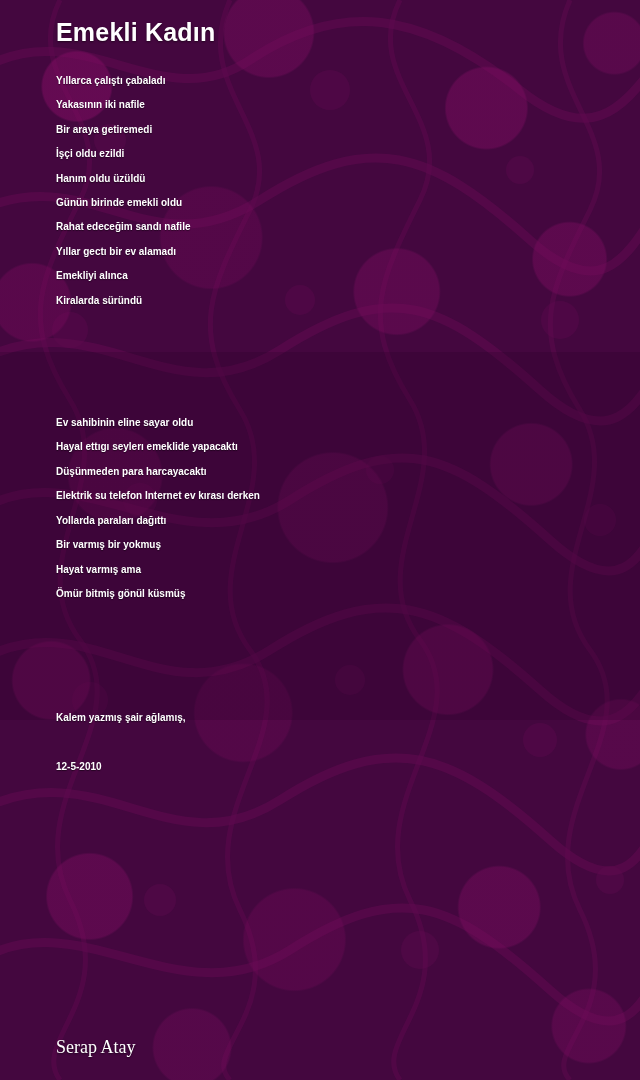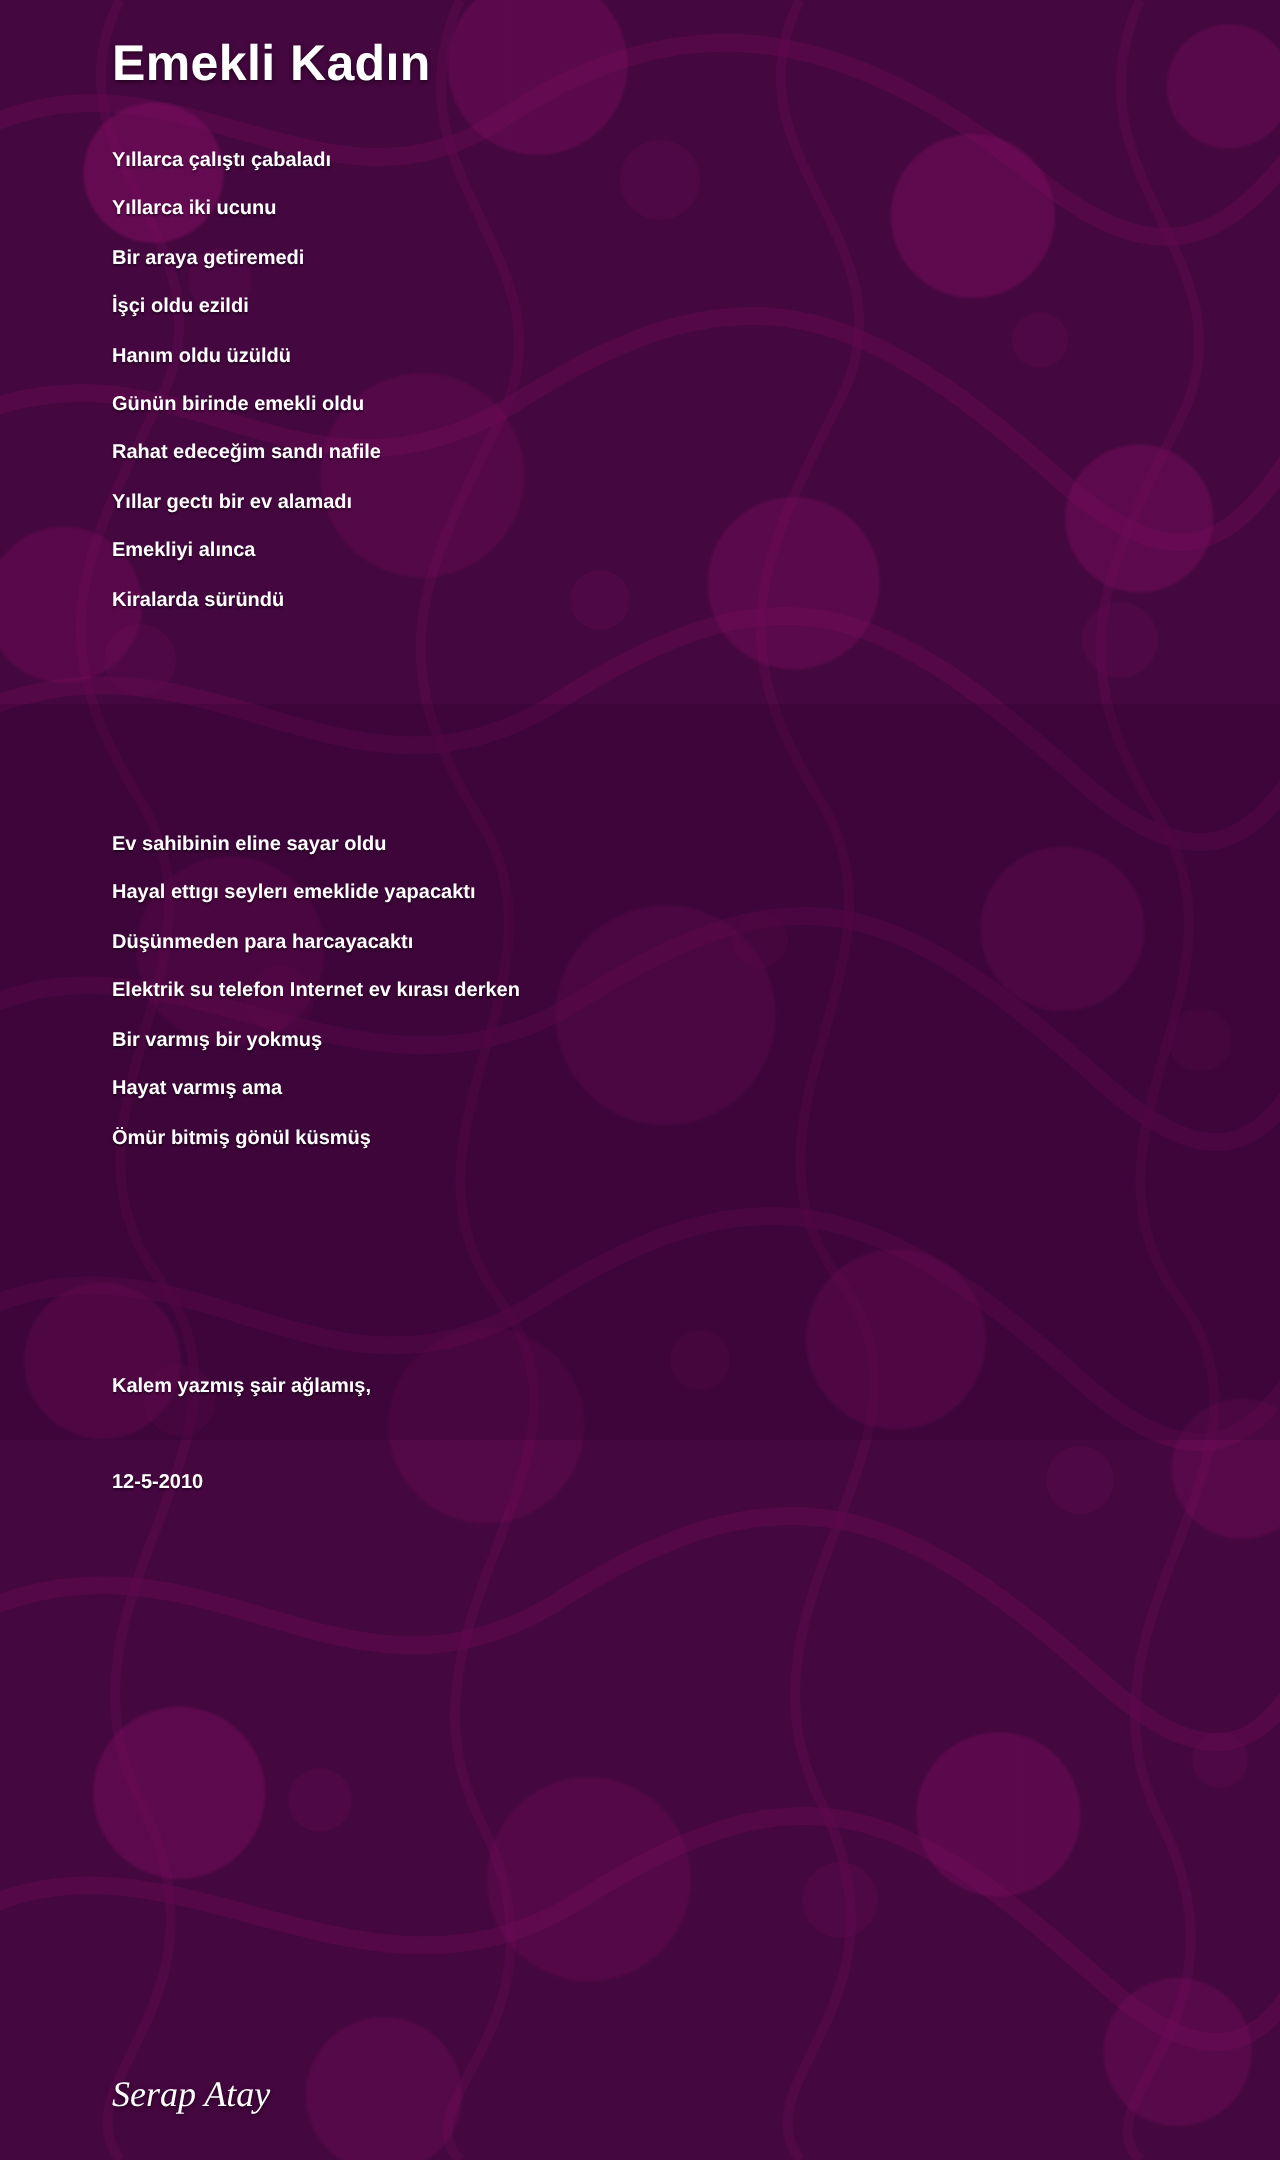--- a/index.html
+++ b/index.html
@@ -98,21 +98,20 @@
   .stanza-gap-2 { height: 100px; }
   .stanza-gap-3 { height: 24px; }
 
   .author {
     position: absolute;
     left: 56px;
     bottom: 22px;
     z-index: 4;
     color: #ffffff;
     font-size: 18px;
-    font-style: italic;
     font-family: "Liberation Serif", serif;
     text-shadow: 0 1px 2px rgba(0,0,0,0.55);
   }
 </style>
 </head>
 <body>
 
 <div class="poem-card">
 
   <div class="bg-pattern"></div>
@@ -155,38 +154,39 @@
   </div>
 
   <div class="bg-band"></div>
 
   <div class="content">
 
     <h1 class="poem-title">Emekli Kadın</h1>
 
     <div class="stanza">
       <div class="poem-line">Yıllarca çalıştı çabaladı</div>
-      <div class="poem-line">Yıllarca iki ucunu</div>
+      <div class="poem-line">Yakasının iki nafile</div>
       <div class="poem-line">Bir araya getiremedi</div>
       <div class="poem-line">İşçi oldu ezildi</div>
       <div class="poem-line">Hanım oldu üzüldü</div>
       <div class="poem-line">Günün birinde emekli oldu</div>
       <div class="poem-line">Rahat edeceğim sandı nafile</div>
       <div class="poem-line">Yıllar gectı bir ev alamadı</div>
       <div class="poem-line">Emekliyi alınca</div>
       <div class="poem-line">Kiralarda süründü</div>
     </div>
 
     <div class="stanza-gap-1"></div>
 
     <div class="stanza">
       <div class="poem-line">Ev sahibinin eline sayar oldu</div>
       <div class="poem-line">Hayal ettıgı seylerı emeklide yapacaktı</div>
       <div class="poem-line">Düşünmeden para harcayacaktı</div>
       <div class="poem-line">Elektrik su telefon Internet ev kırası derken</div>
+      <div class="poem-line">Yollarda paraları dağıttı</div>
       <div class="poem-line">Bir varmış bir yokmuş</div>
       <div class="poem-line">Hayat varmış ama</div>
       <div class="poem-line">Ömür bitmiş gönül küsmüş</div>
     </div>
 
     <div class="stanza-gap-2"></div>
 
     <div class="stanza">
       <div class="poem-line">Kalem yazmış şair ağlamış,</div>
     </div>

